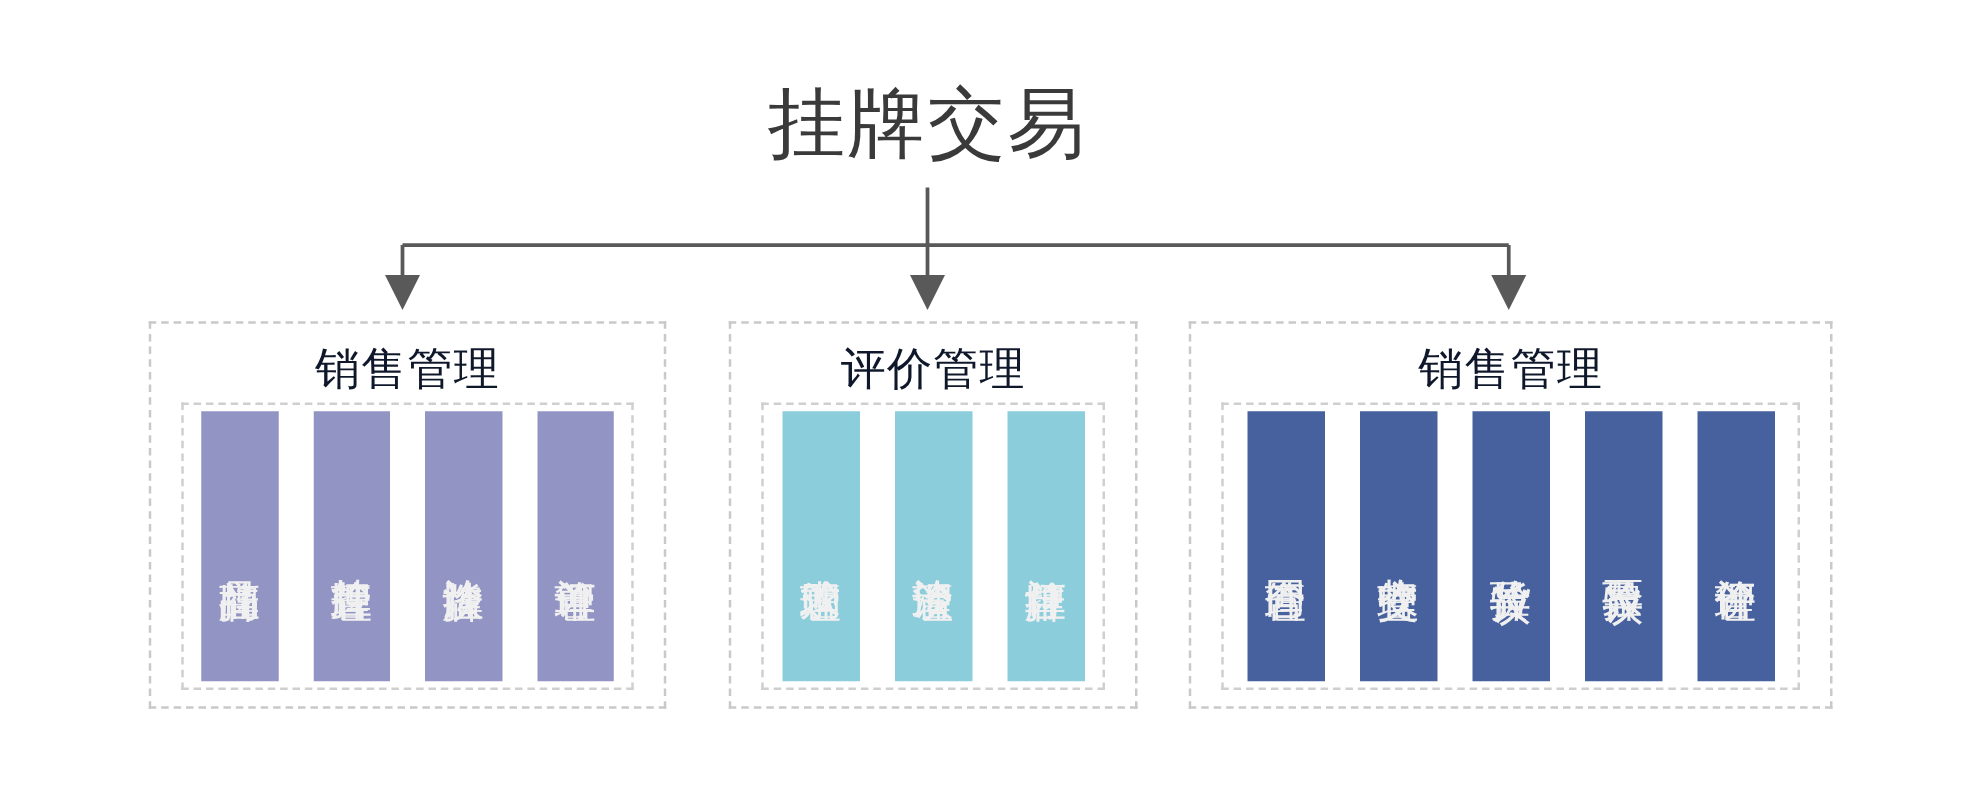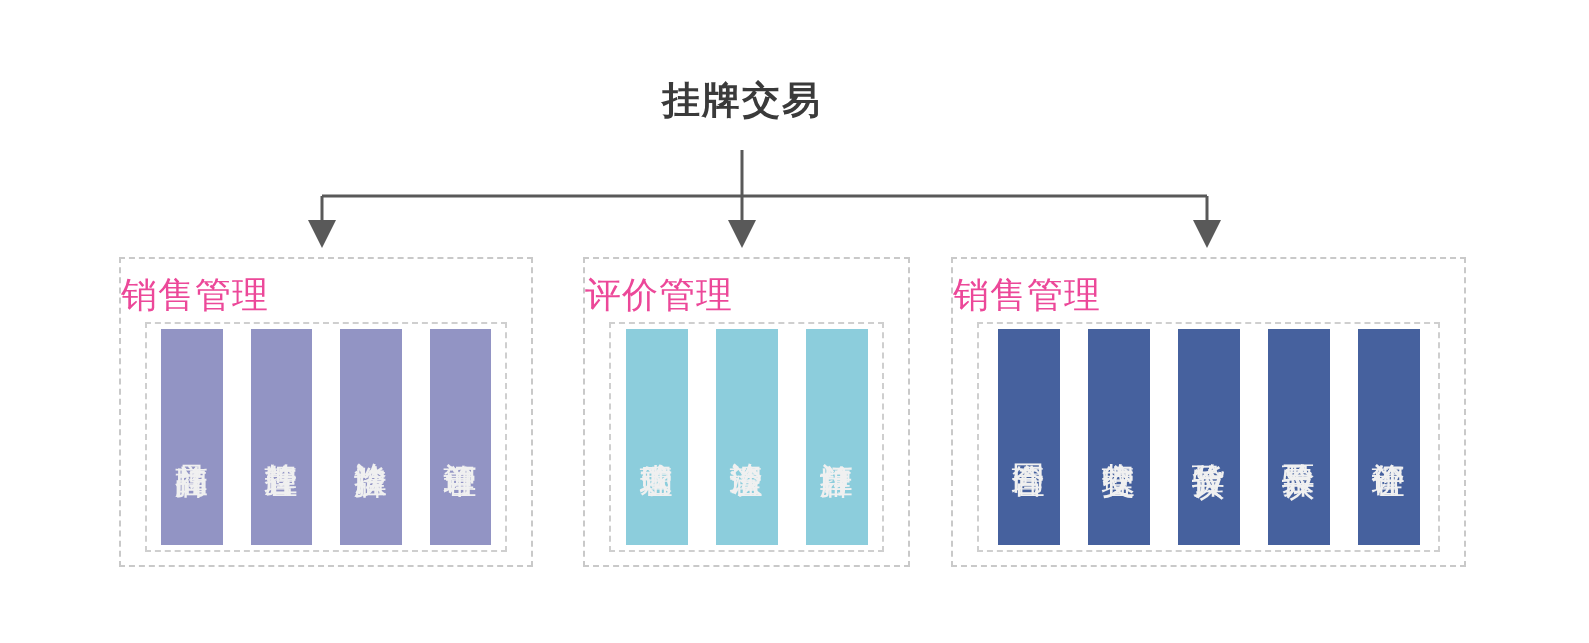--- a/index.html
+++ b/index.html
@@ -18,25 +18,25 @@
     overflow: hidden;
   }
 
   
   #root-title {
     position: absolute;
     left: 0;
     top: 72px;
     width: 1484px;
     text-align: center;
-    font-size: 38px;
+    font-size: 62px;
     line-height: 56px;
     color: #3a3a3a;
     letter-spacing: 2px;
-    font-weight: 700;
+    font-weight: 400;
     white-space: nowrap;
   }
 
   
   #connectors {
     position: absolute;
     left: 0;
     top: 0;
     width: 1589px;
     height: 643px;
@@ -48,23 +48,24 @@
     position: absolute;
     border: 2px dashed #c9c9c9;
     box-sizing: border-box;
     background: #ffffff;
   }
   .group-title {
     position: absolute;
     left: 0;
     right: 0;
     top: 14px;
+    text-align: center;
     font-size: 36px;
     line-height: 44px;
-    color: #ec4899;
+    color: #0f172a;
     letter-spacing: 1px;
     white-space: nowrap;
   }
   .group-inner {
     position: absolute;
     left: 24px;
     right: 24px;
     top: 63px;
     bottom: 13px;
     border: 2px dashed #cfcfcf;

